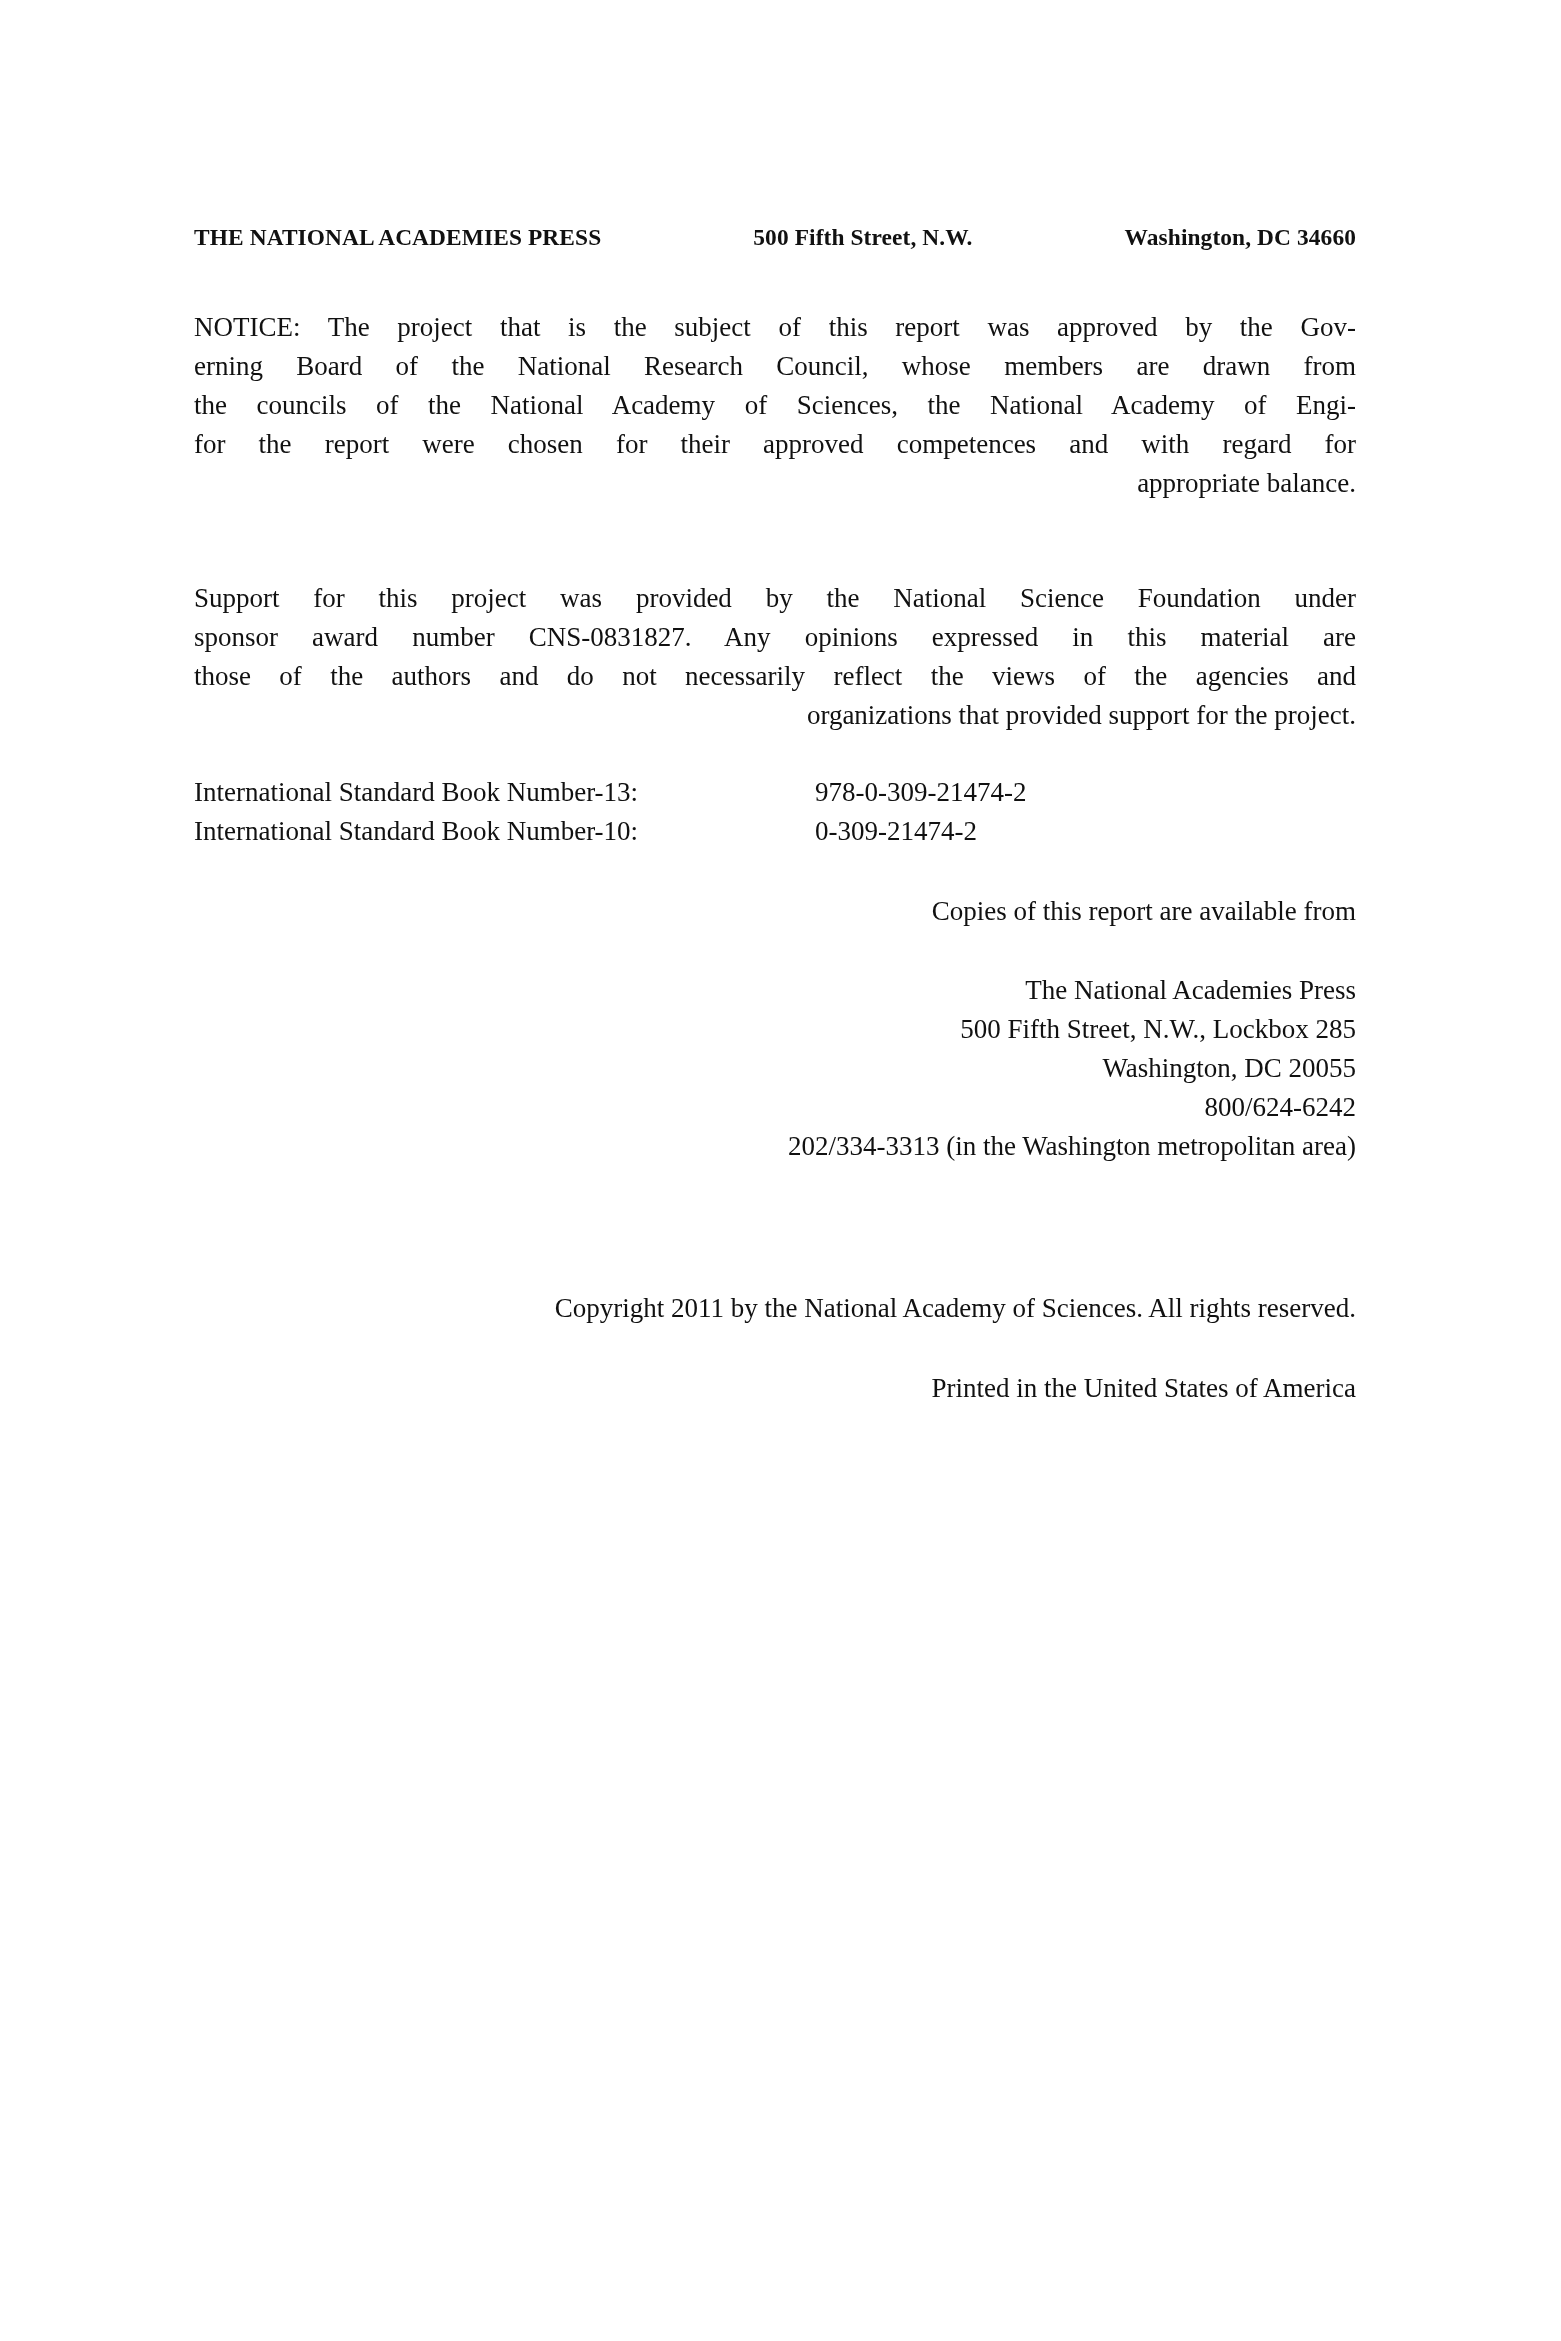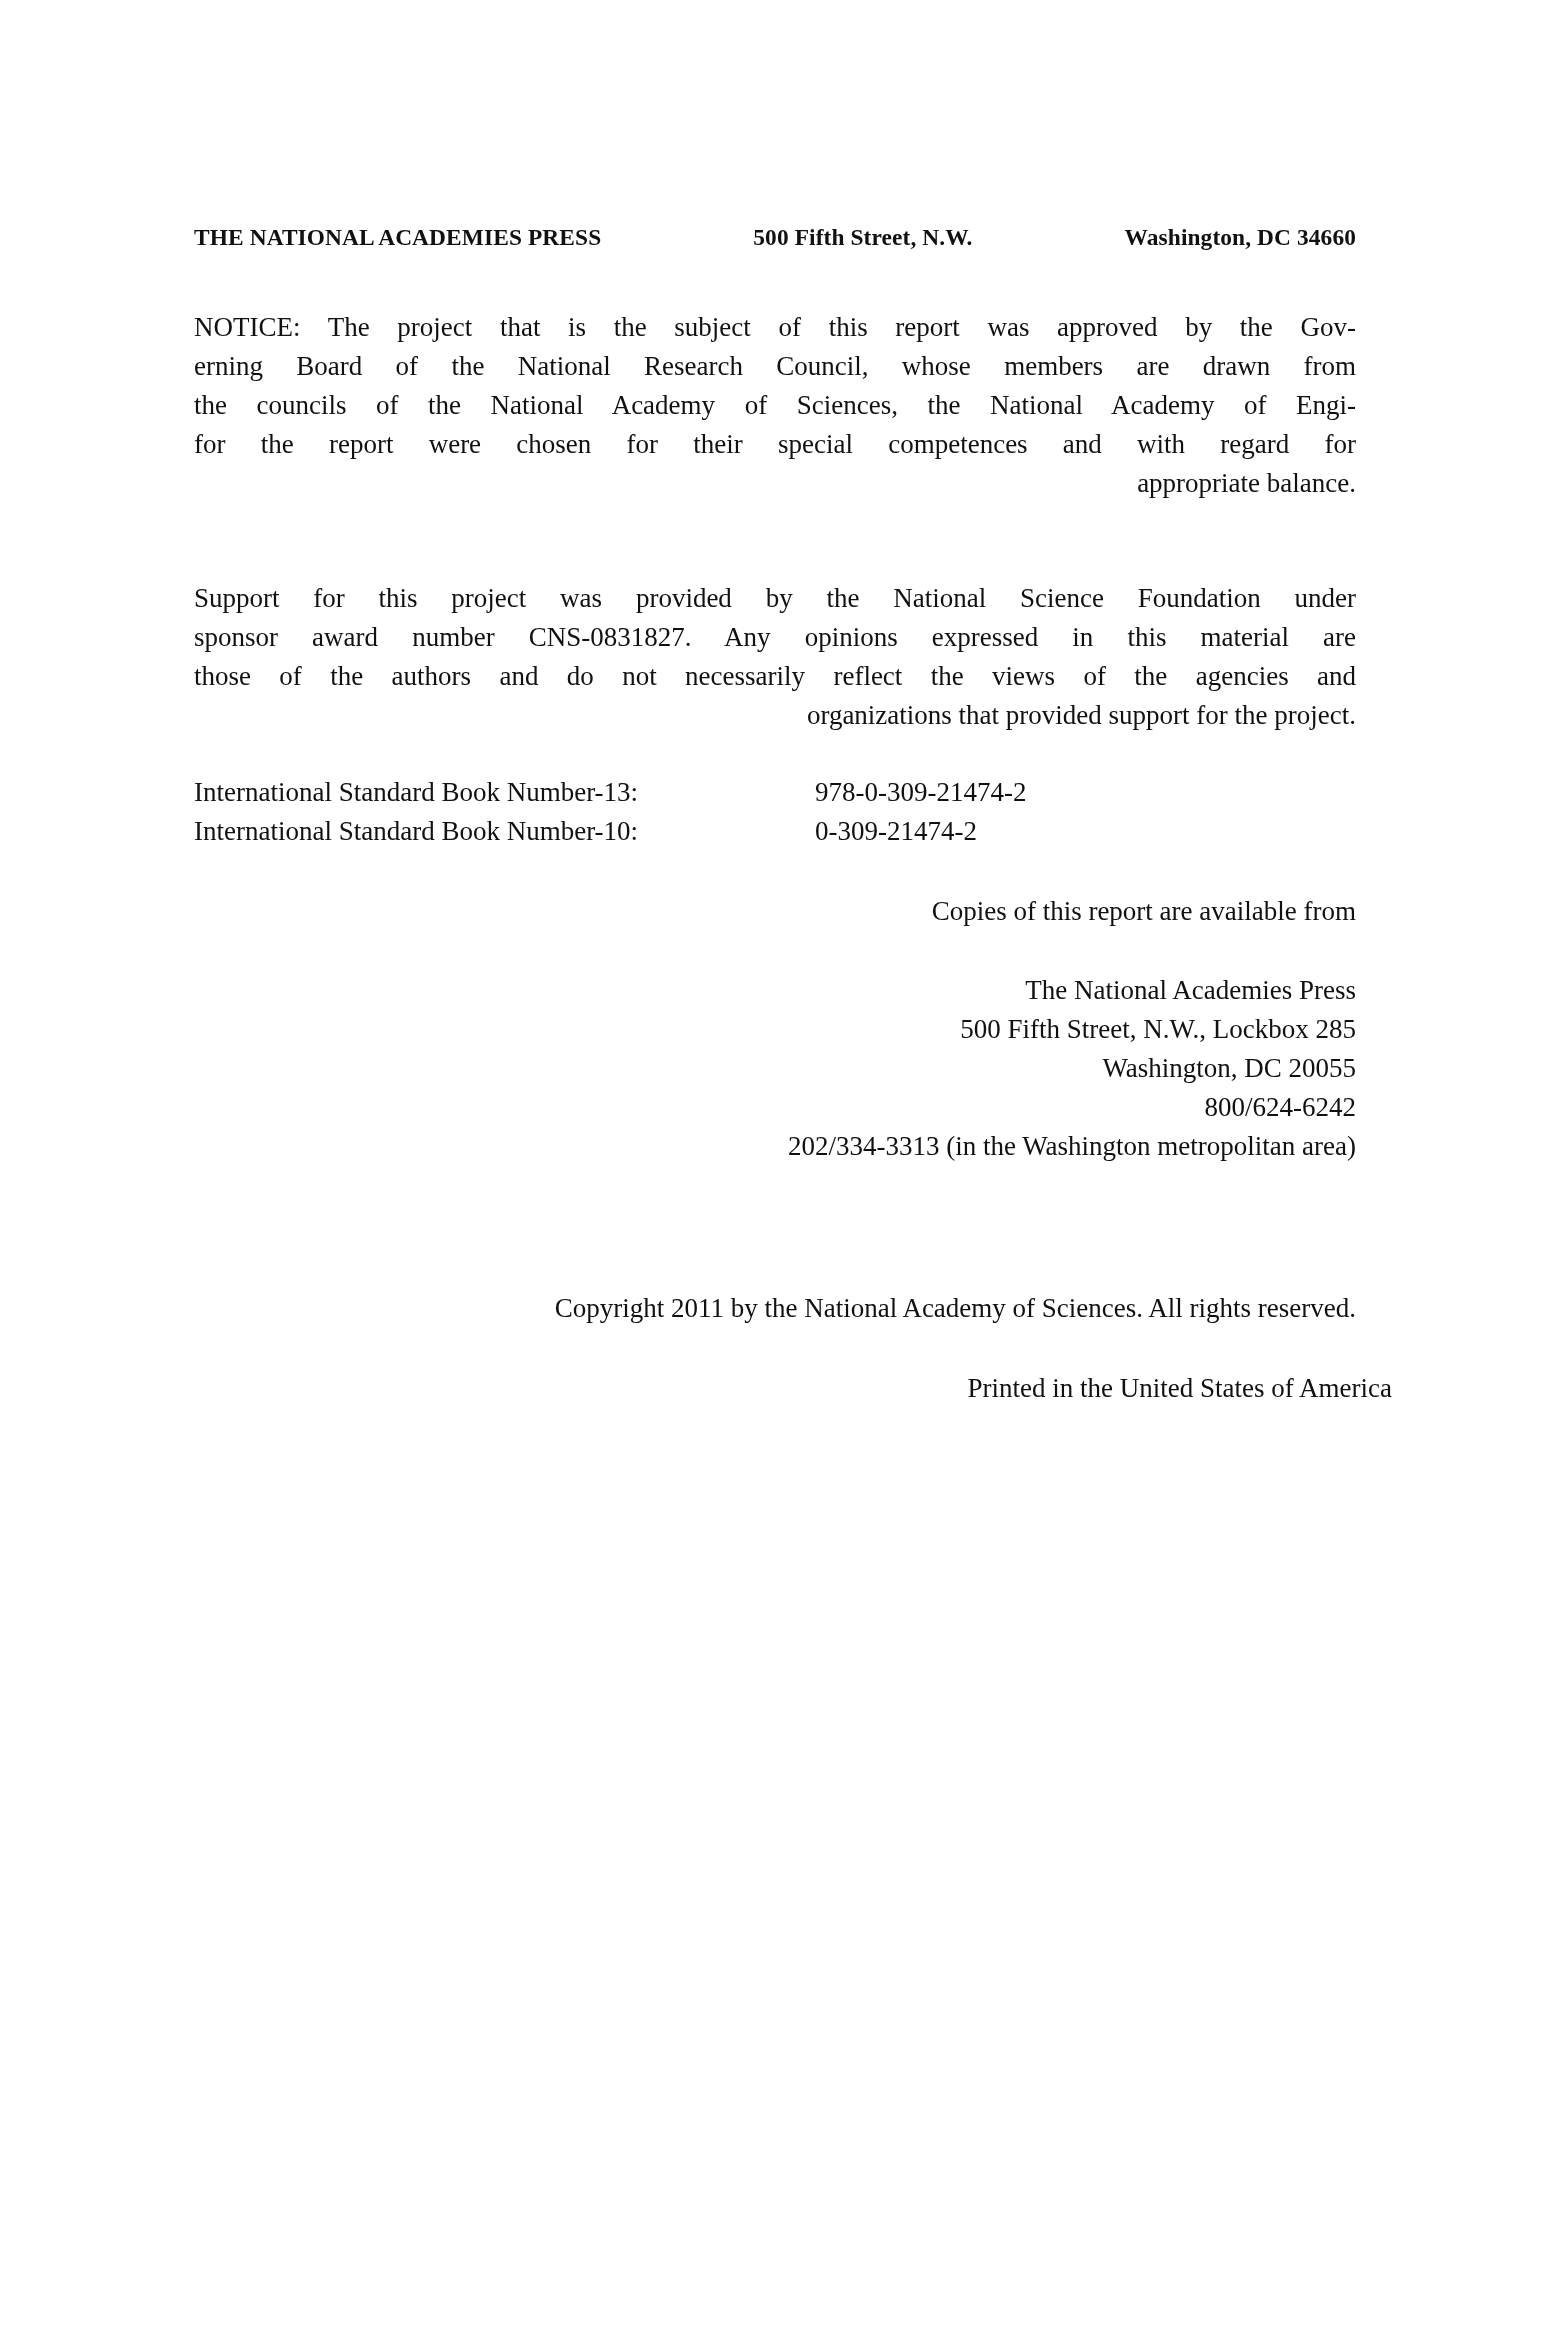--- a/index.html
+++ b/index.html
@@ -66,21 +66,21 @@
   <div class="header">
     <span>THE NATIONAL ACADEMIES PRESS</span>
     <span>500 Fifth Street, N.W.</span>
     <span>Washington, DC 34660</span>
   </div>
 
   <div class="block justify" style="top:308px;">
     <span class="just-line">NOTICE: The project that is the subject of this report was approved by the Gov-</span>
     <span class="just-line">erning Board of the National Research Council, whose members are drawn from</span>
     <span class="just-line">the councils of the National Academy of Sciences, the National Academy of Engi-</span>
-    <span class="just-line">for the report were chosen for their special competences and with regard for</span>
+    <span class="just-line">for the report were chosen for their approved competences and with regard for</span>
     <span class="line">appropriate balance.</span>
   </div>
 
   <div class="block justify" style="top:579px;">
     <span class="just-line">Support for this project was provided by the National Science Foundation under</span>
     <span class="just-line">sponsor award number CNS-0831827. Any opinions expressed in this material are</span>
     <span class="just-line">those of the authors and do not necessarily reflect the views of the agencies and</span>
     <span class="line">organizations that provided support for the project.</span>
   </div>
 
@@ -104,18 +104,18 @@
     <span class="line">500 Fifth Street, N.W., Lockbox 285</span>
     <span class="line">Washington, DC 20055</span>
     <span class="line">800/624-6242</span>
     <span class="line">202/334-3313 (in the Washington metropolitan area)</span>
   </div>
 
   <div class="block" style="top:1289px;">
     <span class="line">Copyright 2011 by the National Academy of Sciences. All rights reserved.</span>
   </div>
 
-  <div class="block" style="top:1369px;margin-left:36px;">
+  <div class="block" style="top:1369px;">
     <span class="line">Printed in the United States of America</span>
   </div>
 
 </div>
 
 
 </body></html>

